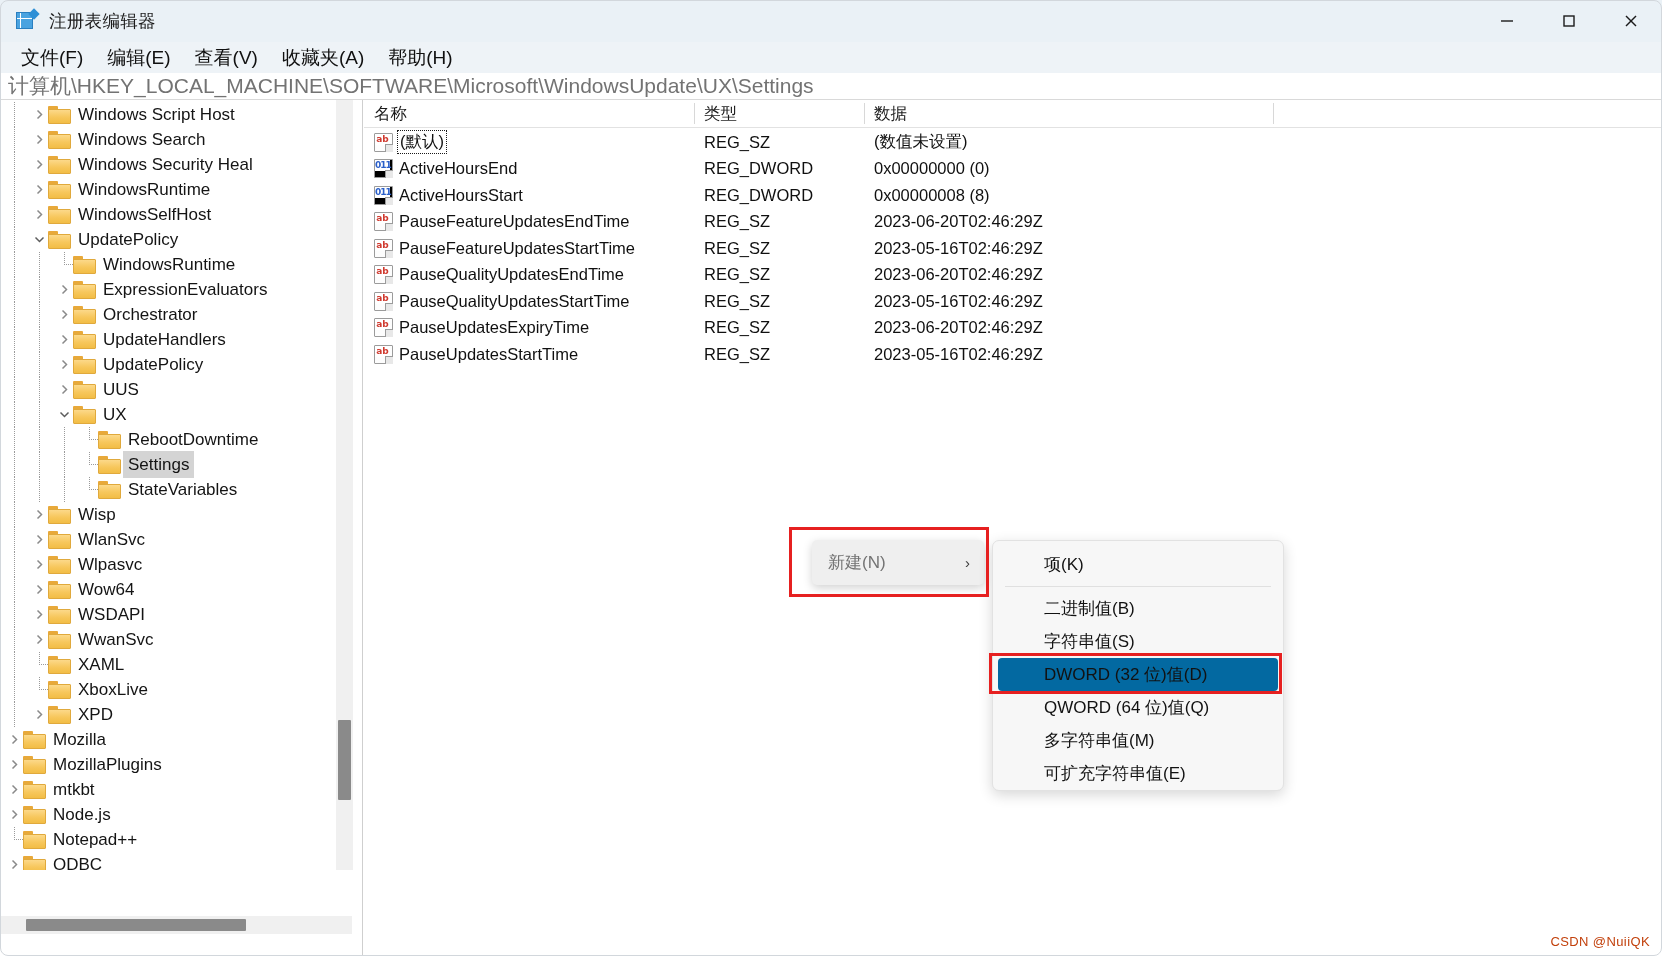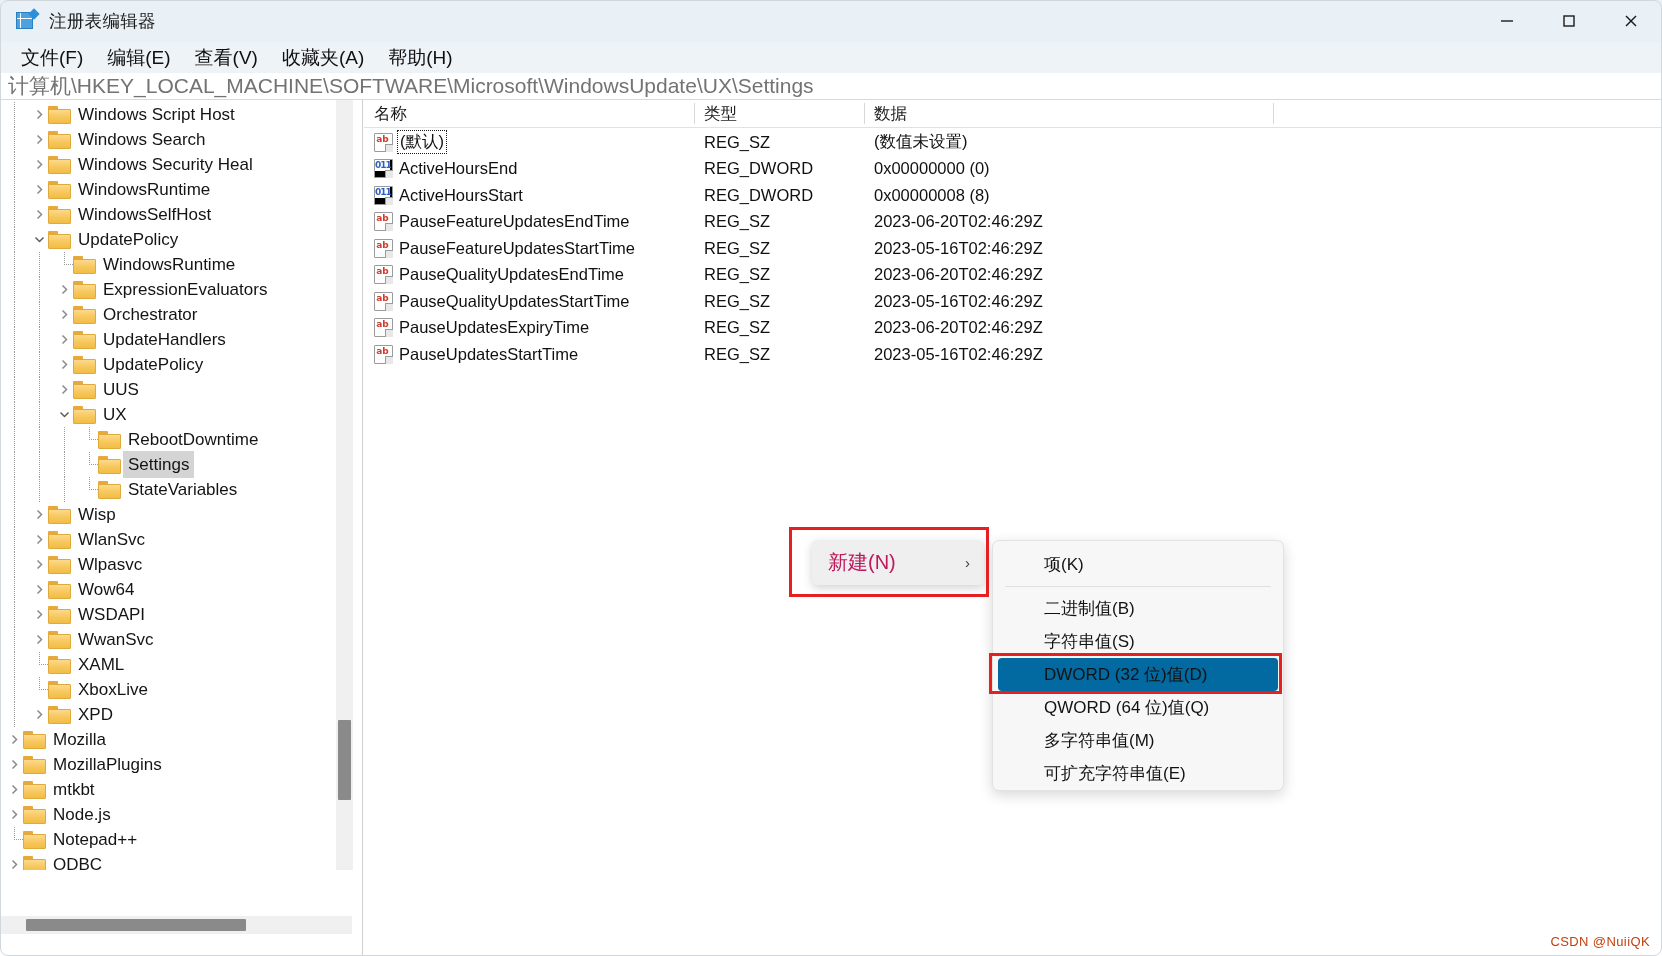--- a/index.html
+++ b/index.html
@@ -211,21 +211,21 @@
 
   
   .ctx-parent {
     position: absolute; left: 812px; top: 540px; width: 172px; height: 45px;
     background: #efefef;
     border-radius: 5px;
     box-shadow: 0 3px 10px rgba(0,0,0,0.18);
     display: flex; align-items: center; justify-content: space-between;
     padding: 0 14px 0 16px;
   }
-  .ctx-parent .lbl { font-size: 20px; color: #be185d; }
+  .ctx-parent .lbl { font-size: 17px; color: #737373; }
   .ctx-parent .arrow { color: #3a3a3a; font-size: 15px; }
 
   .ctx-sub {
     position: absolute; left: 992px; top: 540px; width: 292px; height: 251px;
     background: #f7f7f7;
     border: 1px solid #e2e2e2;
     border-radius: 7px;
     box-shadow: 0 4px 14px rgba(0,0,0,0.16);
     padding: 7px 0 7px 0;
   }

